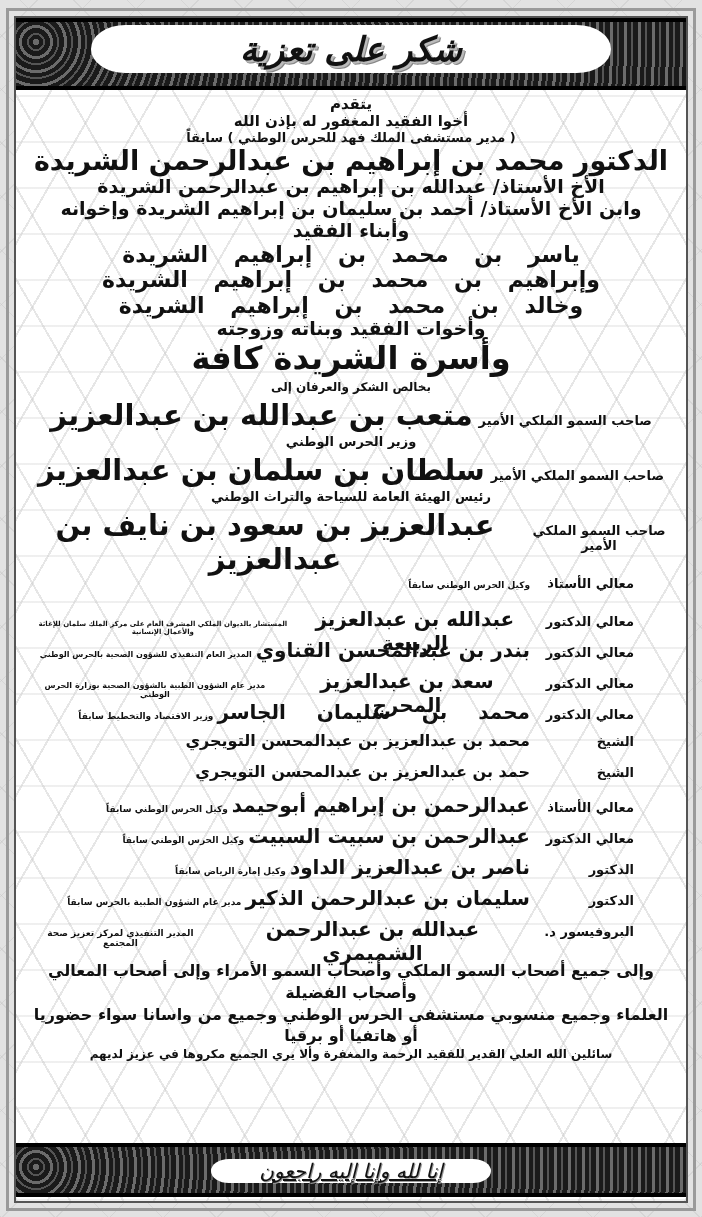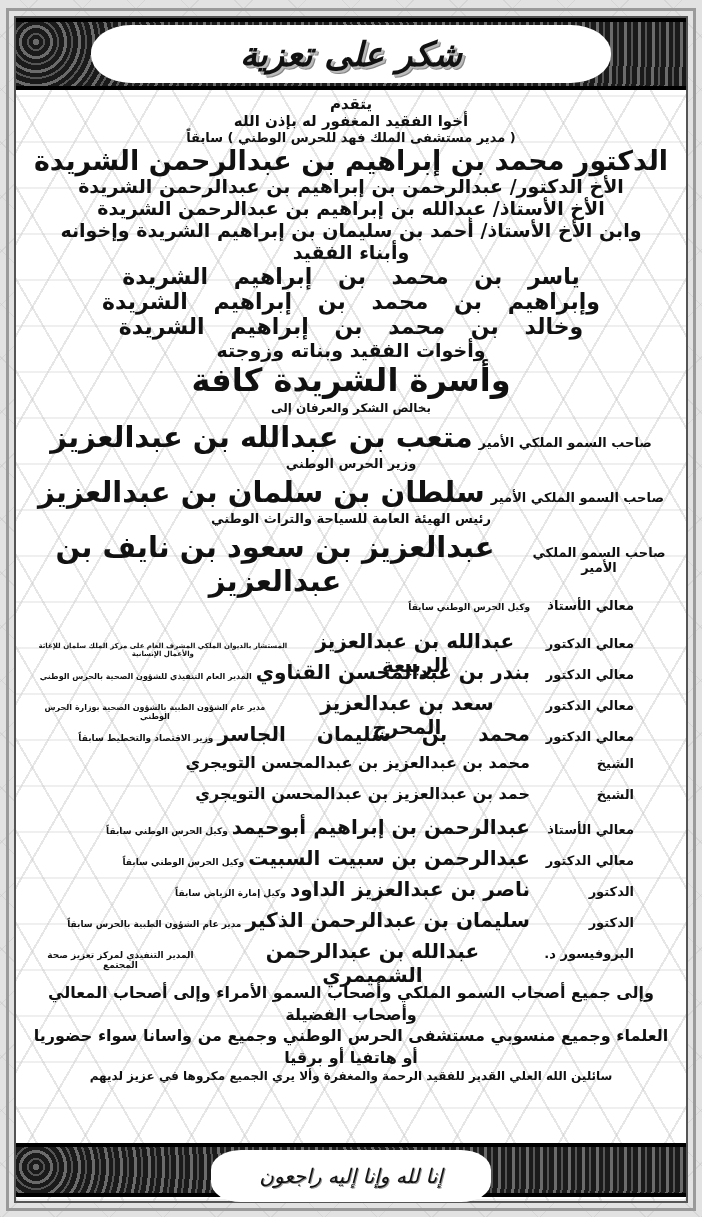--- a/index.html
+++ b/index.html
@@ -37,22 +37,22 @@
     border-top:4px solid #000; border-bottom:4px solid #000;
   }
   .band.top { top:18px; height:64px; }
   .band.bottom { top:1143px; height:46px; }
   .cartouche {
     position:absolute; background:#fff;
     left:50%; transform:translateX(-50%);
     border-radius:40px / 28px;
     display:flex; align-items:center; justify-content:center;
   }
-  .band.top .cartouche { width:520px; height:58px; top:3px; }
-  .band.bottom .cartouche { width:280px; height:52px; top:3px; border-radius:30px / 20px; }
+  .band.top .cartouche { width:520px; height:48px; top:3px; }
+  .band.bottom .cartouche { width:280px; height:24px; top:12px; border-radius:30px / 20px;text-decoration:underline; }
   .calligraphy {
     font-family:"DejaVu Serif", serif; font-weight:bold; font-style:italic;
     font-size:34px; color:#111;
     text-shadow: 2px 2px 0 #bbb, 3px 3px 0 #888;
     direction:rtl;
   }
   .band.bottom .calligraphy { font-size:20px; text-shadow:1px 1px 0 #999; font-weight:normal; }
 
   .content {
     position:absolute; left:30px; right:30px; top:94px;
@@ -91,21 +91,20 @@
     <div class="cartouche">
       <span class="calligraphy">شكر على تعزية</span>
     </div>
   </div>
 
   <div class="content">
     <span class="line l-sm" style="margin-top:2px">يتقدم</span>
     <span class="line l-sm">أخوا الفقيد المغفور له بإذن الله</span>
     <span class="line l-sm" style="font-size:13px">( مدير مستشفى الملك فهد للحرس الوطني ) سابقاً</span>
     <span class="line l-lg">الدكتور محمد بن إبراهيم بن عبدالرحمن الشريدة</span>
-    <span class="line l-md">الأخ الدكتور/ عبدالرحمن بن إبراهيم بن عبدالرحمن الشريدة</span>
     <span class="line l-md">الأخ الأستاذ/ عبدالله بن إبراهيم بن عبدالرحمن الشريدة</span>
     <span class="line l-md">وابن الأخ الأستاذ/ أحمد بن سليمان بن إبراهيم الشريدة وإخوانه</span>
     <span class="line l-md">وأبناء الفقيد</span>
     <span class="line l-spaced">ياسر بن محمد بن إبراهيم الشريدة</span>
     <span class="line l-spaced">وإبراهيم بن محمد بن إبراهيم الشريدة</span>
     <span class="line l-spaced">وخالد بن محمد بن إبراهيم الشريدة</span>
     <span class="line l-md">وأخوات الفقيد وبناته وزوجته</span>
     <span class="line l-fam">وأسرة الشريدة كافة</span>
     <span class="line l-cap" style="margin-top:4px">بخالص الشكر والعرفان إلى</span>
 

